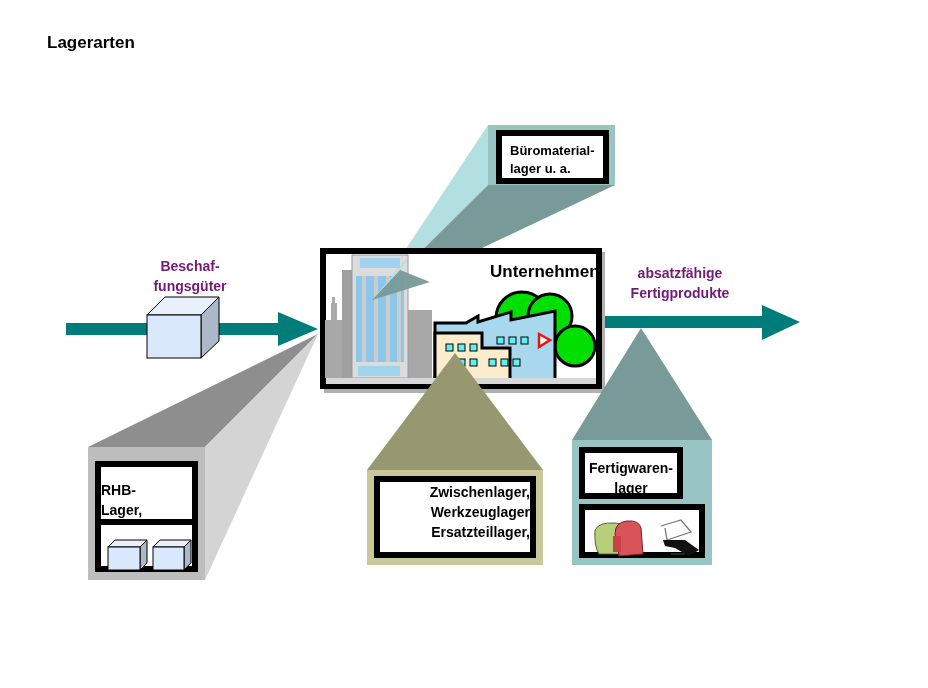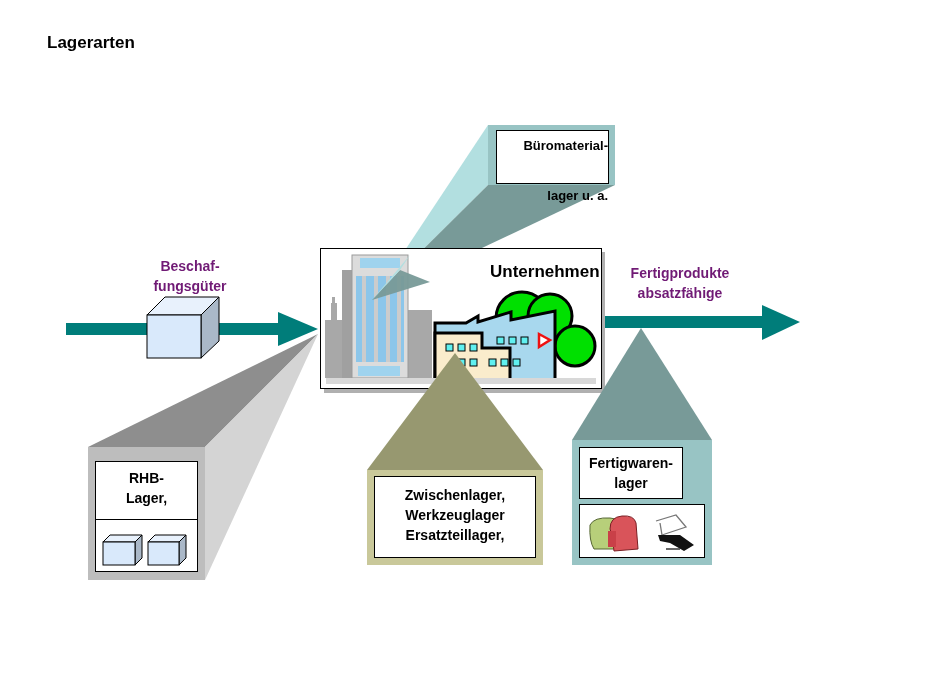--- a/index.html
+++ b/index.html
@@ -1,21 +1,21 @@
 <!DOCTYPE html>
 <html><head>
 <meta charset="utf-8">
 <style>
   html, body { margin: 0; padding: 0; background: #ffffff; }
   body { width: 928px; height: 688px; position: relative; overflow: hidden;
          font-family: "Liberation Sans", sans-serif; }
-  .abs { position: absolute; text-align: right; }
+  .abs { position: absolute; }
   .title { left: 47px; top: 33px; font-size: 17px; font-weight: bold; color: #000; }
   .lbl { font-weight: bold; font-size: 14px; color: #701a75; text-align: center; line-height: 20px; }
-  .box { background: #fff; border: 1px solid #000000; box-sizing: border-box; }
+  .box { background: #fff; border: 6px solid #000000; box-sizing: border-box; }
   .boxtext { font-weight: bold; font-size: 14px; color: #000; line-height: 20px; }
   svg { position: absolute; left: 0; top: 0; }
 </style>
 </head>
 <body>
 
 <div class="abs title">Lagerarten</div>
 
 <svg width="928" height="688" viewBox="0 0 928 688">
 
@@ -111,51 +111,51 @@
     <rect x="572" y="440" width="140" height="125" fill="#98c4c4"></rect>
   </g>
 </svg>
 
 <div class="abs lbl" style="left:130px; top:256px; width:120px;">
   <div>Beschaf-</div>
   <div>fungsgüter</div>
 </div>
 
 <div class="abs lbl" style="left:610px; top:263px; width:140px;">
+  <div>absatzfähige</div>
   <div>Fertigprodukte</div>
-  <div>absatzfähige</div>
 </div>
 
 <div class="abs" style="left:490px; top:262px; font-size:17px; font-weight:bold; color:#000;">Unternehmen</div>
 
 <div class="abs box" style="left:496px; top:130px; width:113px; height:54px; padding:6px 0 0 8px;">
   <div class="boxtext" style="font-size:13px; line-height:18px;">Büromaterial-</div>
-  <div class="boxtext" style="font-size:13px; line-height:18px;margin-top:32px;">lager u. a.</div>
+  <div class="boxtext" style="font-size:13px; line-height:18px;">lager u. a.</div>
 </div>
 
-<div class="abs box" style="left:95px; top:461px; width:103px; height:66px; text-align:center; padding-top:6px;">
+<div class="abs box" style="left:95px; top:461px; width:103px; height:66px; text-align:left; padding-top:13px;">
   <div class="boxtext">RHB-</div>
   <div class="boxtext">Lager,</div>
 </div>
 <div class="abs box" style="left:95px; top:519px; width:103px; height:53px;">
   <svg width="101" height="51" viewBox="0 0 101 51">
     <g>
       <polygon points="7,22 14,15 46,15 39,22" fill="#e8f1fc" stroke="#000"></polygon>
       <polygon points="39,22 46,15 46,38 39,45" fill="#aab8c8" stroke="#000"></polygon>
       <rect x="7" y="22" width="32" height="23" fill="#d9e9fb" stroke="#000"></rect>
     </g>
     <g>
       <polygon points="52,22 59,15 90,15 83,22" fill="#e8f1fc" stroke="#000"></polygon>
       <polygon points="83,22 90,15 90,38 83,45" fill="#aab8c8" stroke="#000"></polygon>
       <rect x="52" y="22" width="31" height="23" fill="#d9e9fb" stroke="#000"></rect>
     </g>
   </svg>
 </div>
 
-<div class="abs box" style="left:374px; top:476px; width:162px; height:82px; text-align:center; padding-top:8px;">
+<div class="abs box" style="left:374px; top:476px; width:162px; height:82px; text-align:right; ">
   <div class="boxtext">Zwischenlager,</div>
   <div class="boxtext">Werkzeuglager</div>
   <div class="boxtext">Ersatzteillager,</div>
 </div>
 
 <div class="abs box" style="left:579px; top:447px; width:104px; height:52px; text-align:center; padding-top:5px;">
   <div class="boxtext">Fertigwaren-</div>
   <div class="boxtext">lager</div>
 </div>
 <div class="abs box" style="left:579px; top:504px; width:126px; height:54px;">

